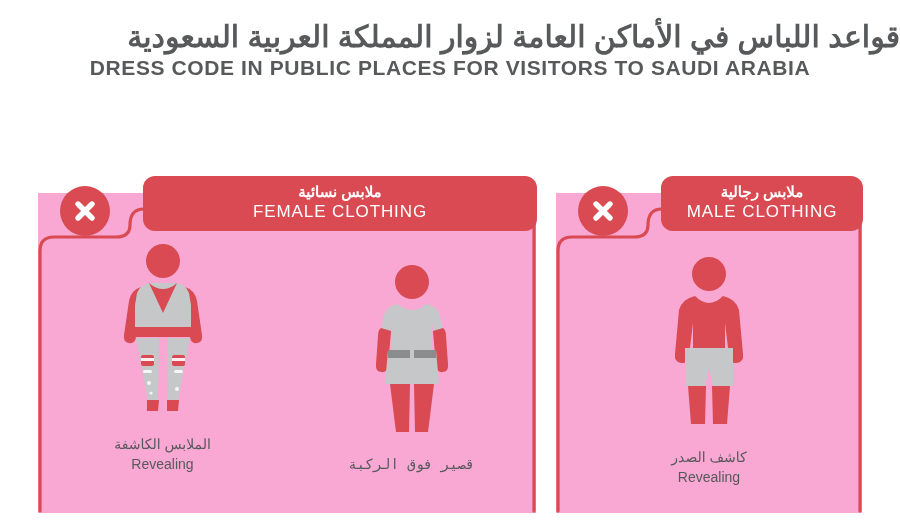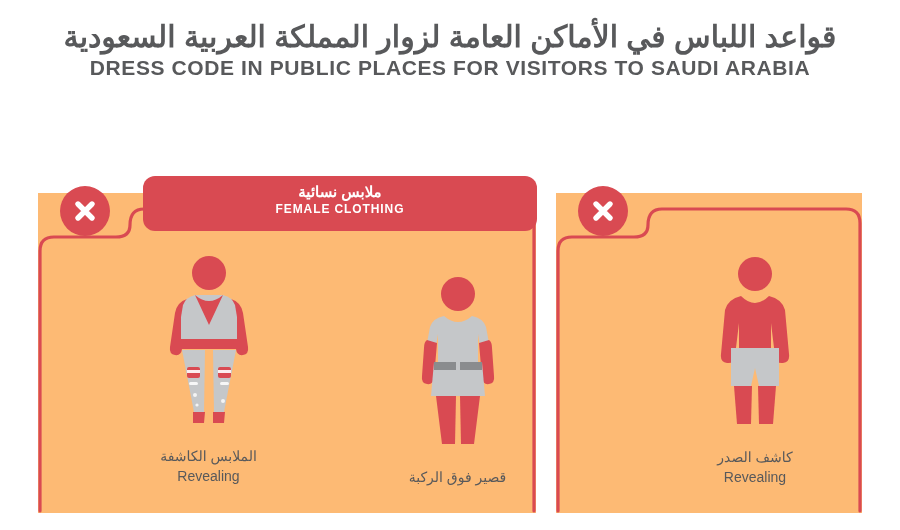--- a/index.html
+++ b/index.html
@@ -28,34 +28,34 @@
     text-align: center;
   }
 
   .title-ar {
     font-size: 30px;
     font-weight: bold;
     color: #58595b;
     direction: rtl;
     line-height: 1.25;
     letter-spacing: 0px;
+    text-align: right;
   }
 
   .title-en {
     font-size: 21px;
     font-weight: bold;
     color: #58595b;
     letter-spacing: 0.6px;
   }
 
   
   .card {
     position: absolute;
-    background: #fdba74;
-    padding-left: 46px;
+    background: #f9a8d4;
   }
 
   .card-frame {
     position: absolute;
     inset: 0;
   }
 
   .card-frame svg { display: block; }
 
   .badge {
@@ -80,22 +80,22 @@
   }
 
   .banner-ar {
     font-size: 15px;
     font-weight: bold;
     direction: rtl;
     line-height: 1.2;
   }
 
   .banner-en {
-    font-size: 12px;
-    font-weight: bold;
+    font-size: 17px;
+    font-weight: normal;
     letter-spacing: 0.9px;
     line-height: 1.35;
   }
 
   
   .figures {
     position: absolute;
     display: flex;
     align-items: flex-end;
     justify-content: space-around;
@@ -165,21 +165,21 @@
       <svg width="28" height="28" viewBox="0 0 28 28">
         <path d="M7,7 L21,21 M21,7 L7,21" stroke="#ffffff" stroke-width="5.4" stroke-linecap="round"></path>
       </svg>
     </div>
 
     <div class="banner" style="left:105px; top:-17px; width:394px; height:55px;">
       <div class="banner-ar">ملابس نسائية</div>
       <div class="banner-en">FEMALE CLOTHING</div>
     </div>
 
-    <div class="figures" style="top:57px;">
+    <div class="figures" style="top:45px;">
 
       <div class="figure-item" style="width:230px;">
         <div class="figure-art">
           <svg width="104" height="170" viewBox="0 0 104 170">
 
             <circle cx="52" cy="18" r="17" fill="#d94a52"></circle>
 
             <path d="M30,44 q-10,3 -12,14 l-5,34 q-1,7 5,8 q6,1 7,-6 l6,-30 z" fill="#d94a52"></path>
             <path d="M74,44 q10,3 12,14 l5,34 q1,7 -5,8 q-6,1 -7,-6 l-6,-30 z" fill="#d94a52"></path>
 
@@ -206,21 +206,21 @@
             <path d="M36,157 l12,0 l-1,11 l-11,0 z" fill="#d94a52"></path>
             <path d="M56,157 l12,0 l-1,11 l-11,0 z" fill="#d94a52"></path>
           </svg>
         </div>
         <div class="caption">
           <div class="caption-ar">الملابس الكاشفة</div>
           <div class="caption-en">Revealing</div>
         </div>
       </div>
 
-      <div class="figure-item" style="width:230px;">
+      <div class="figure-item" style="width:230px;font-family:Liberation Mono, monospace;">
         <div class="figure-art">
           <svg width="104" height="170" viewBox="0 0 104 170">
 
             <circle cx="52" cy="18" r="17" fill="#d94a52"></circle>
 
             <path d="M38,40 q-11,2 -14,11 l-3,16 l9,3 l2,-12 l0,28 l40,0 l0,-28 l2,12 l9,-3 l-3,-16 q-3,-9 -14,-11 q-7,6 -14,6 q-7,0 -14,-6 z" fill="#c5c7c9"></path>
 
             <path d="M21,64 q-3,2 -3,8 l-2,28 q-1,7 5,8 q6,1 7,-6 l3,-35 z" fill="#d94a52"></path>
             <path d="M83,64 q3,2 3,8 l2,28 q1,7 -5,8 q-6,1 -7,-6 l-3,-35 z" fill="#d94a52"></path>
 
@@ -255,20 +255,24 @@
                  L 304,318" fill="none" stroke="#d94a52" stroke-width="3.2" stroke-linecap="round" stroke-linejoin="round"></path>
       </svg>
     </div>
 
     <div class="badge" style="left:22px; top:-7px;">
       <svg width="28" height="28" viewBox="0 0 28 28">
         <path d="M7,7 L21,21 M21,7 L7,21" stroke="#ffffff" stroke-width="5.4" stroke-linecap="round"></path>
       </svg>
     </div>
 
+    <div class="banner" style="left:105px; top:-17px; width:202px; height:55px;">
+      <div class="banner-ar">ملابس رجالية</div>
+      <div class="banner-en">MALE CLOTHING</div>
+    </div>
 
     <div class="figures" style="top:58px;">
 
       <div class="figure-item" style="width:230px;">
         <div class="figure-art">
           <svg width="104" height="170" viewBox="0 0 104 170">
 
             <circle cx="52" cy="18" r="17" fill="#d94a52"></circle>
 
             <path d="M38,40 q-13,3 -16,14 l-4,44 q-1,8 6,9 q7,1 8,-7 l4,-33 l0,38 l32,0 l0,-38 l4,33 q1,8 8,7 q7,-1 6,-9 l-4,-44 q-3,-11 -16,-14 q-7,7 -14,7 q-7,0 -14,-7 z" fill="#d94a52"></path>

